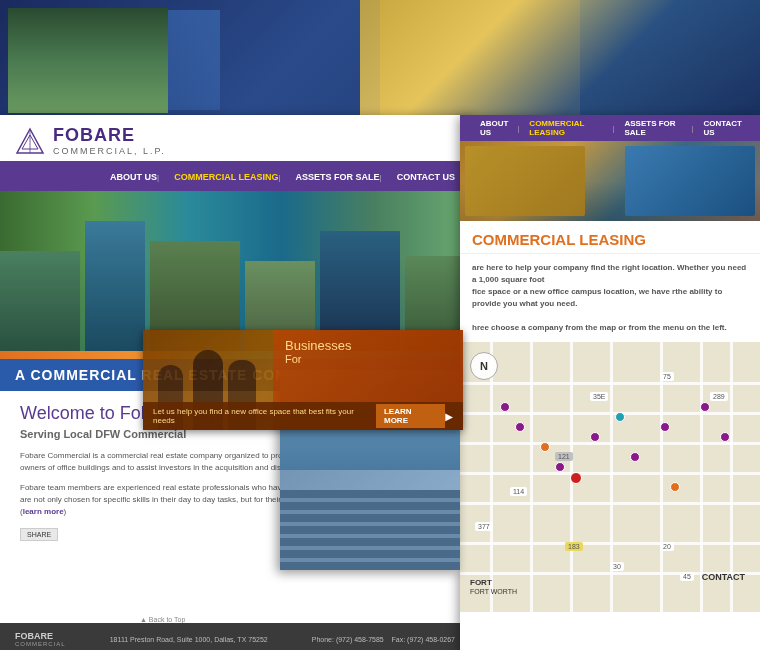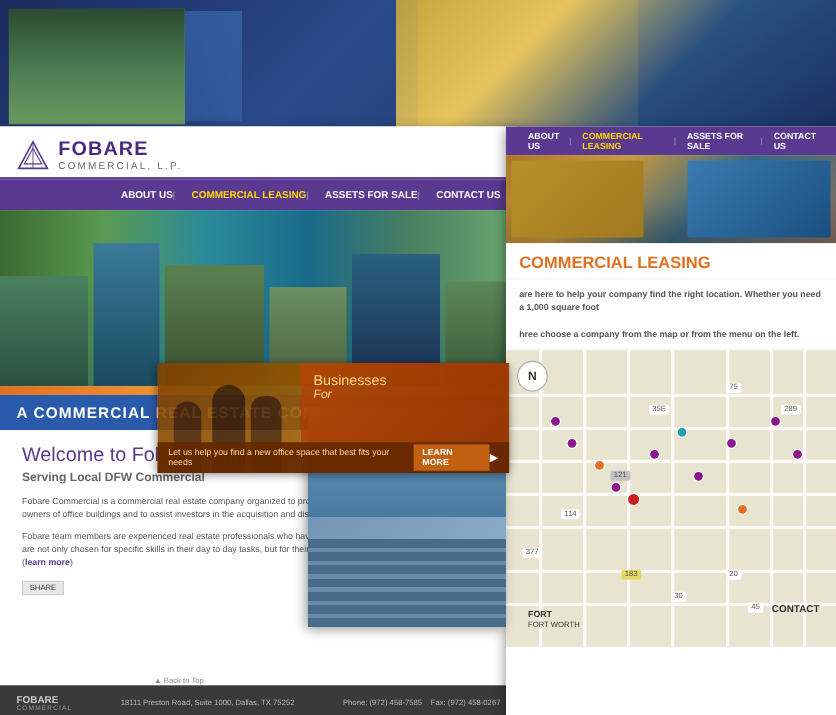--- a/index.html
+++ b/index.html
@@ -133,21 +133,20 @@
       letter-spacing: 1px;
     }
     .lease-buildings {
       font-size: 13px;
       color: #ffd88a;
       font-weight: normal;
     }
     .lease-for {
       font-size: 11px;
       color: #ffd88a;
-      font-style: italic;
     }
     .lease-main {
       font-size: 22px;
       color: #fff;
       font-style: italic;
       font-weight: bold;
       line-height: 1;
     }
 
     
@@ -332,21 +331,21 @@
       height: 12px;
     }
     .map-pin.teal {
       background: #20a0b0;
     }
 
     
     .fort-worth-label {
       position: absolute;
       bottom: 15px;
-      left: 20px;
+      left: 10px;
       font-size: 8px;
       font-weight: bold;
       color: #333;
       text-transform: uppercase;
       line-height: 1.1;
     }
     .dallas-label {
       position: absolute;
       bottom: 30px;
       right: 15px;
@@ -553,20 +552,21 @@
 
   <div class="right-building-img">
     <div style="position:absolute;top:5px;left:5px;width:120px;height:70px;background:linear-gradient(135deg,#b89028,#a07820);border-radius:2px;"></div>
     <div style="position:absolute;top:5px;right:5px;width:130px;height:70px;background:linear-gradient(135deg,#3a7ab0,#1a5080);border-radius:2px;"></div>
   </div>
 
   <div class="comm-leasing-title">COMMERCIAL LEASING</div>
 
   <div class="comm-leasing-text">
     <p>are here to help your company find the right location. Whether you need a 1,000 square foot</p>
+    <p>fice space or a new office campus location, we have rthe ability to provide you what you need.</p>
     <br>
     <p>hree choose a company from the map or from the menu on the left.</p>
   </div>
 
   <div class="map-area">
     <div class="map-bg"></div>
 
     <div class="map-road-h" style="top:40px;left:0;right:0;"></div>
     <div class="map-road-h" style="top:70px;left:0;right:0;"></div>
     <div class="map-road-h" style="top:100px;left:0;right:0;"></div>

